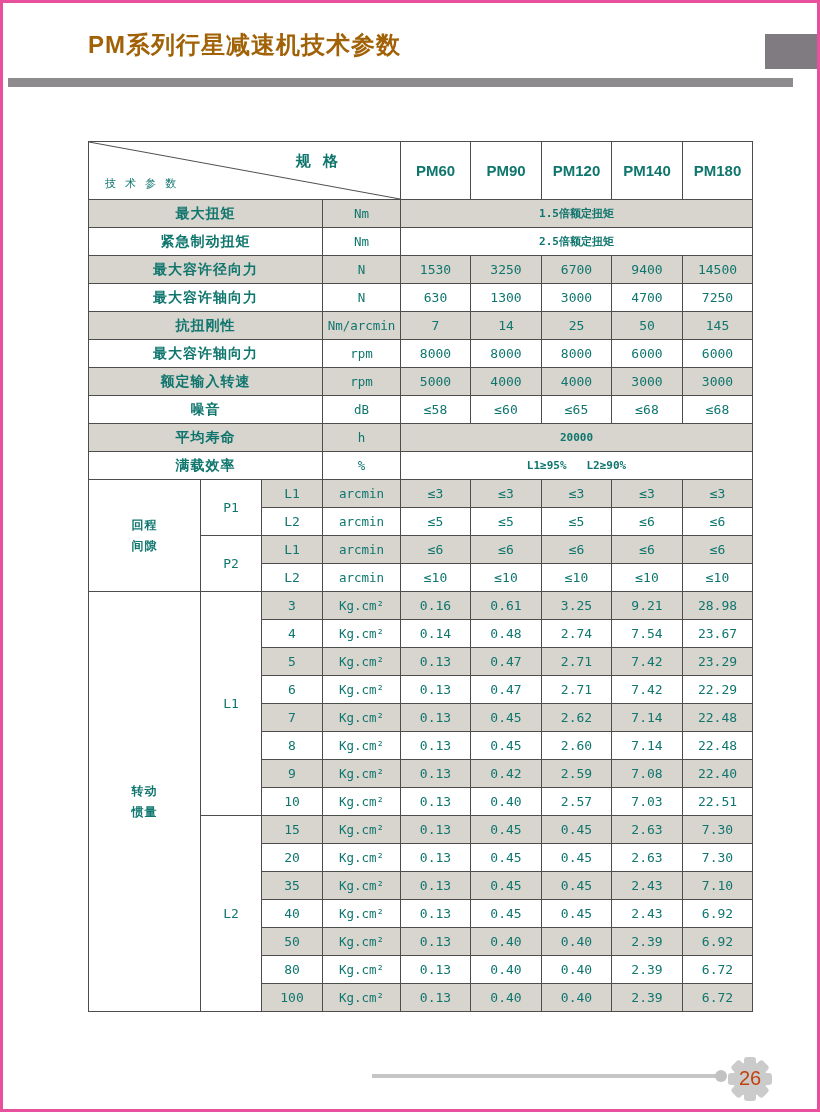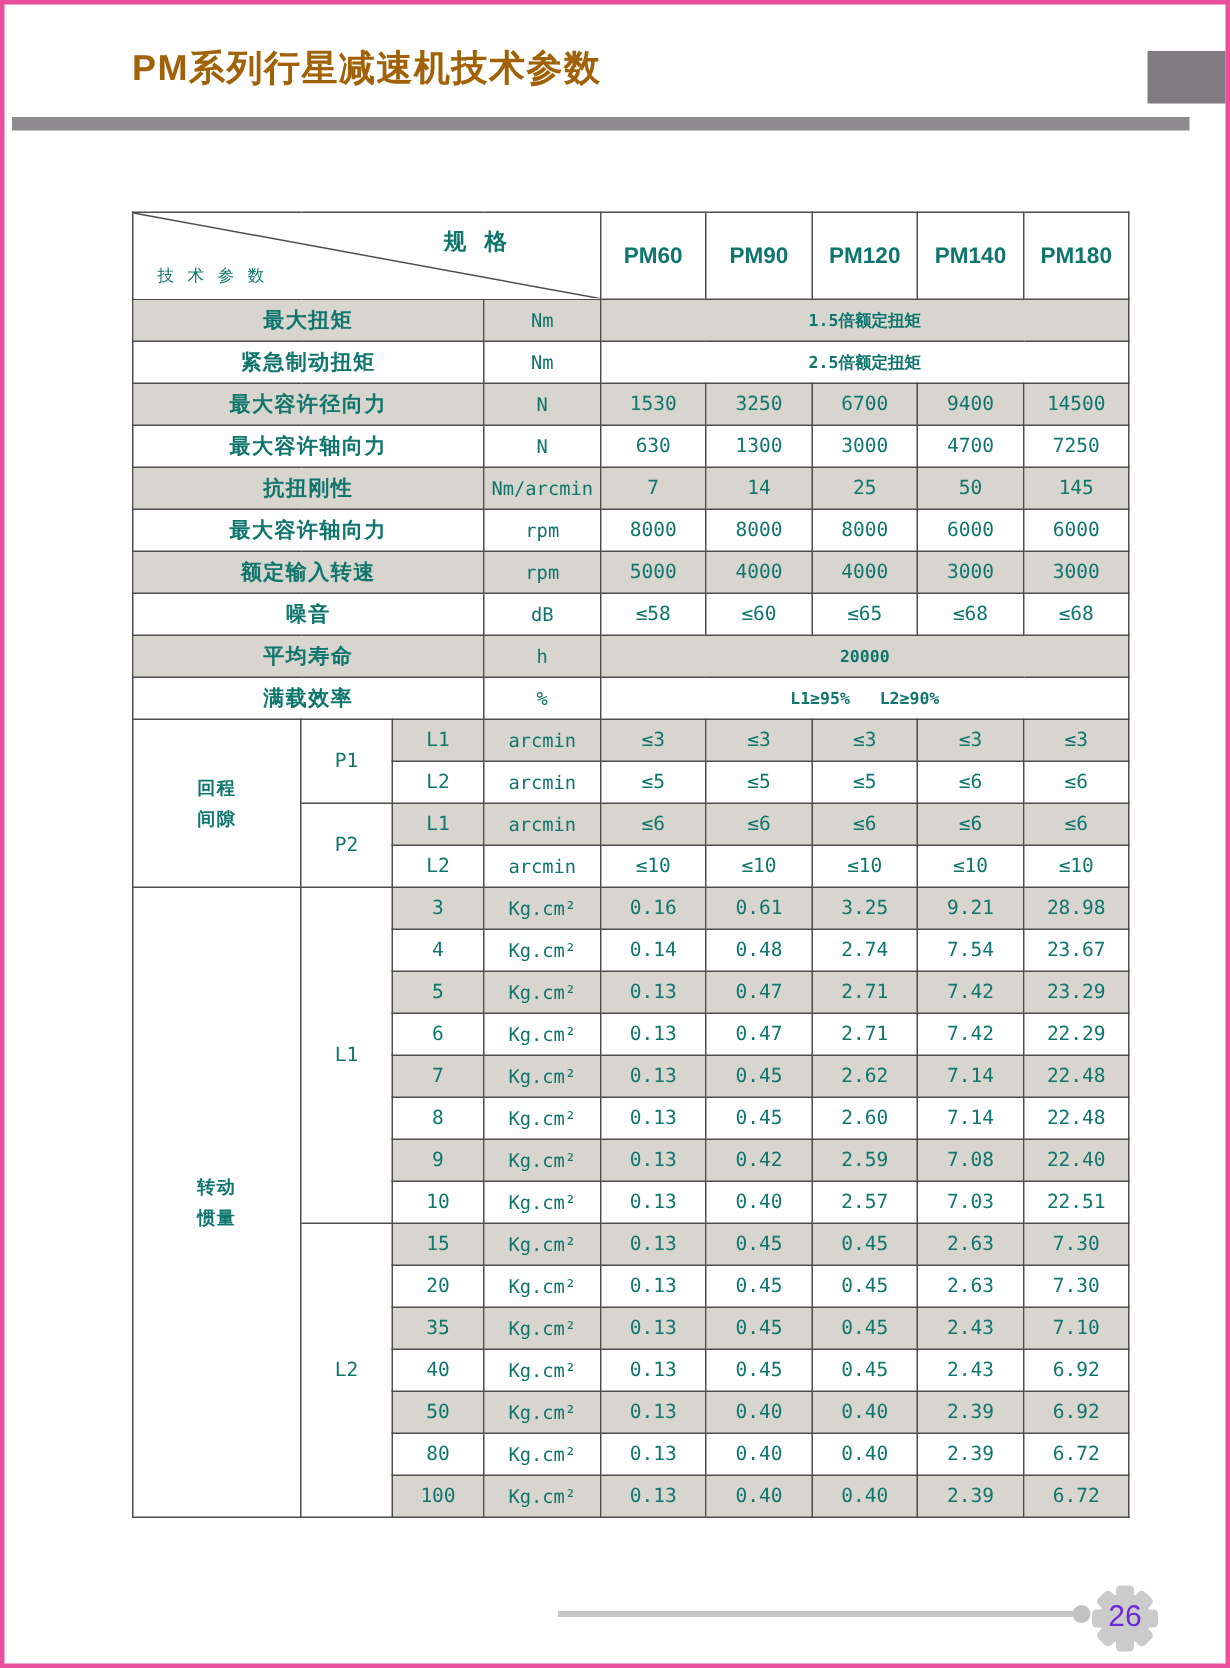--- a/index.html
+++ b/index.html
@@ -60,21 +60,21 @@
     position:absolute; left:369px; top:1071px; width:349px; height:4px;
     background:#c6c6c6;
   }
   .footer-dot {
     position:absolute; left:712px; top:1067px; width:12px; height:12px;
     border-radius:50%; background:#c2c2c2;
   }
   .gear-badge { position:absolute; left:721px; top:1050px; width:52px; height:52px; }
   .gear-badge .page-num {
     position:absolute; left:0; top:14px; width:52px; text-align:center;
-    font-size:20px; color:#6d28d9; font-weight:500;
+    font-size:20px; color:#c2410c; font-weight:500;
   }
 </style>
 </head>
 <body>
 
 <div class="page">
 
   <h1 class="page-title">PM系列行星减速机技术参数</h1>
   <div class="accent-square"></div>
   <div class="header-rule"></div>

